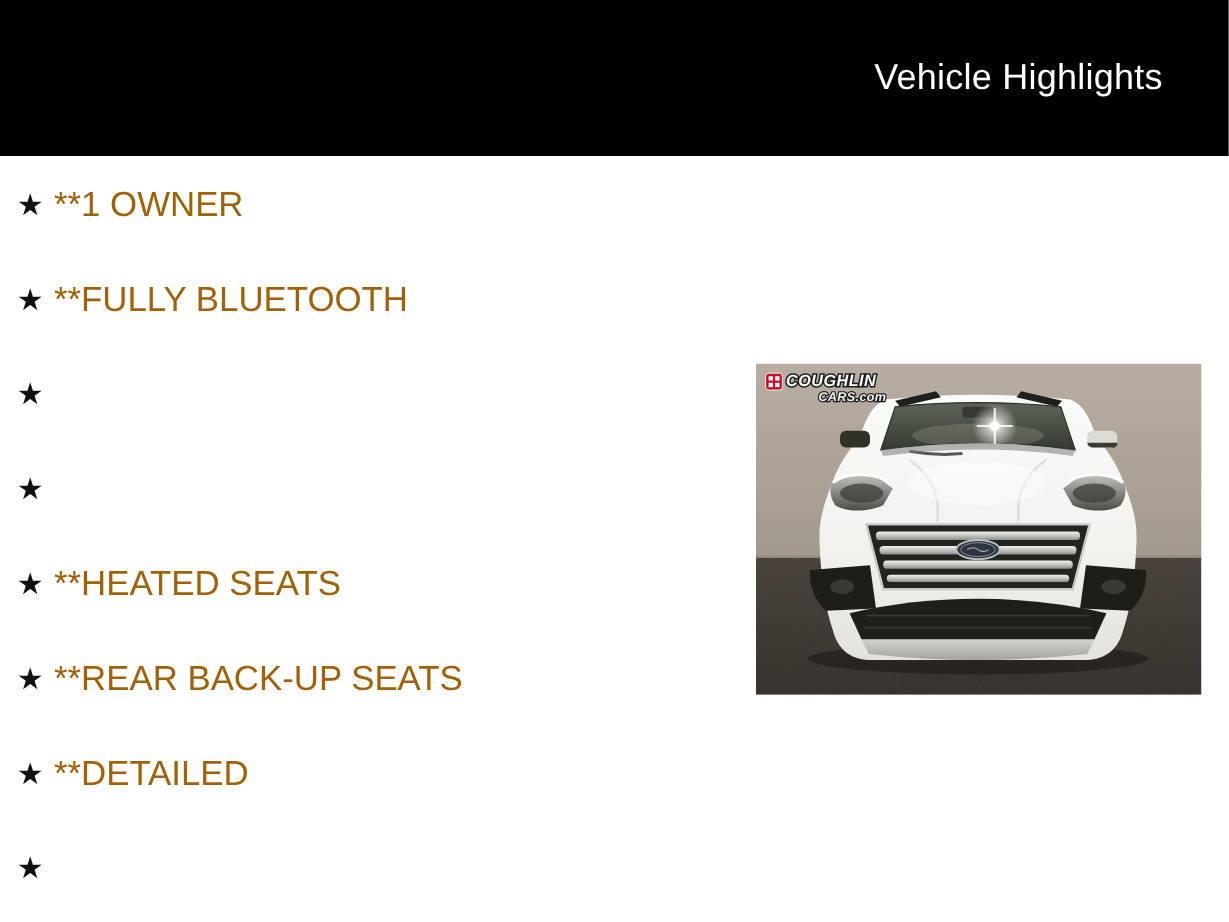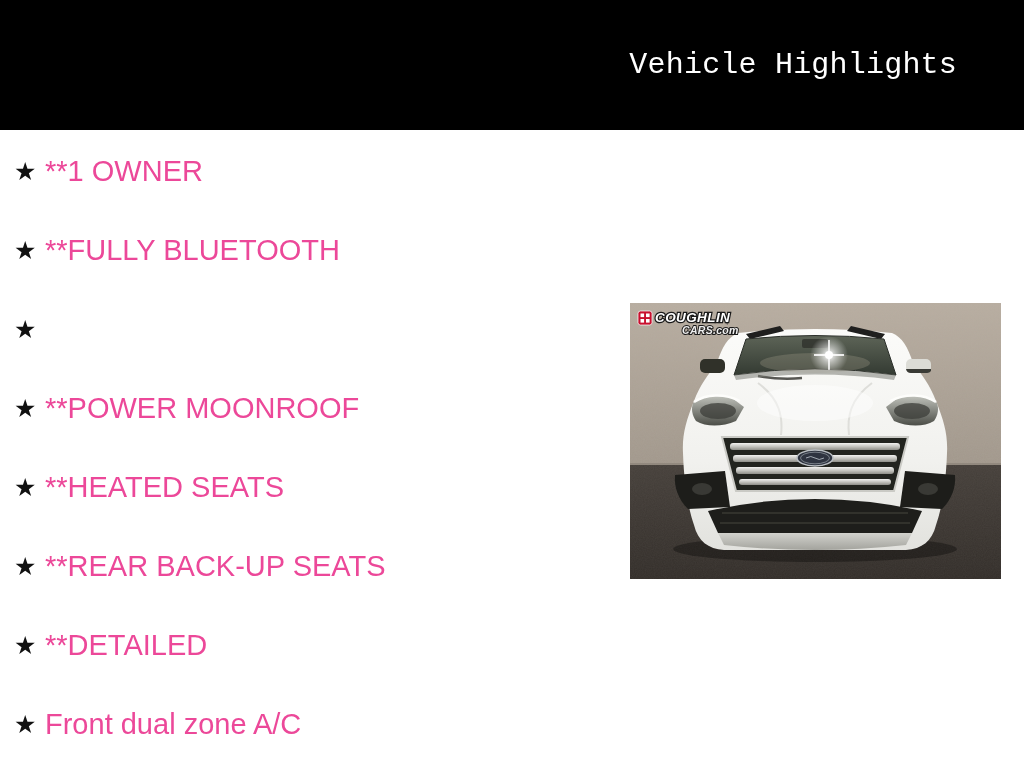--- a/index.html
+++ b/index.html
@@ -9,36 +9,36 @@
   }
   .page{position:relative;width:1024px;height:768px;background:#ffffff;}
 
   
   .header{
     position:absolute;top:0;left:0;width:1024px;height:130px;
     background:#000000;display:flex;align-items:center;justify-content:flex-end;
     padding-right:51px;box-sizing:border-box;
   }
   .header h1{
-    margin:16px;color:#ffffff;font-size:30px;font-weight:400;letter-spacing:0.2px;font-family:Liberation Mono, monospace;
+    margin:4px;color:#ffffff;font-size:30px;font-weight:400;letter-spacing:0.2px;
   }
 
   
   .highlights{
     position:absolute;top:130px;left:0;width:620px;
     margin:0;padding:2px 0 0 0;list-style:none;
   }
   .highlights li{
     height:79px;display:flex;align-items:center;padding-left:14px;
   }
   .highlights .star{
     width:31px;font-size:25px;line-height:1;color:#111111;flex:0 0 auto;
   }
   .highlights .label{
-    font-size:29px;color:#ec4899;white-space:nowrap;
+    font-size:29px;color:#a16207;white-space:nowrap;
   }
 
   
   .photo{
     position:absolute;left:621px;top:303px;width:389px;height:276px;
   }
   .photo svg{display:block;width:100%;height:100%;}
 </style>
 </head>
 <body>
@@ -56,37 +56,35 @@
     </li>
     <li>
       <span class="star">★</span>
       <span class="label">**FULLY BLUETOOTH</span>
     </li>
     <li>
       <span class="star">★</span>
     </li>
     <li>
       <span class="star">★</span>
-      <span class="label">**POWER MOONROOF</span>
     </li>
     <li>
       <span class="star">★</span>
       <span class="label">**HEATED SEATS</span>
     </li>
     <li>
       <span class="star">★</span>
       <span class="label">**REAR BACK-UP SEATS</span>
     </li>
     <li>
       <span class="star">★</span>
       <span class="label">**DETAILED</span>
     </li>
     <li>
       <span class="star">★</span>
-      <span class="label">Front dual zone A/C</span>
     </li>
   </ul>
 
   <div class="photo">
     <svg viewBox="0 0 371 276" xmlns="http://www.w3.org/2000/svg">
       <defs>
         <linearGradient id="wallGrad" x1="0" y1="0" x2="0" y2="1">
           <stop offset="0" stop-color="#b9aea1"></stop>
           <stop offset="1" stop-color="#a1978b"></stop>
         </linearGradient>

